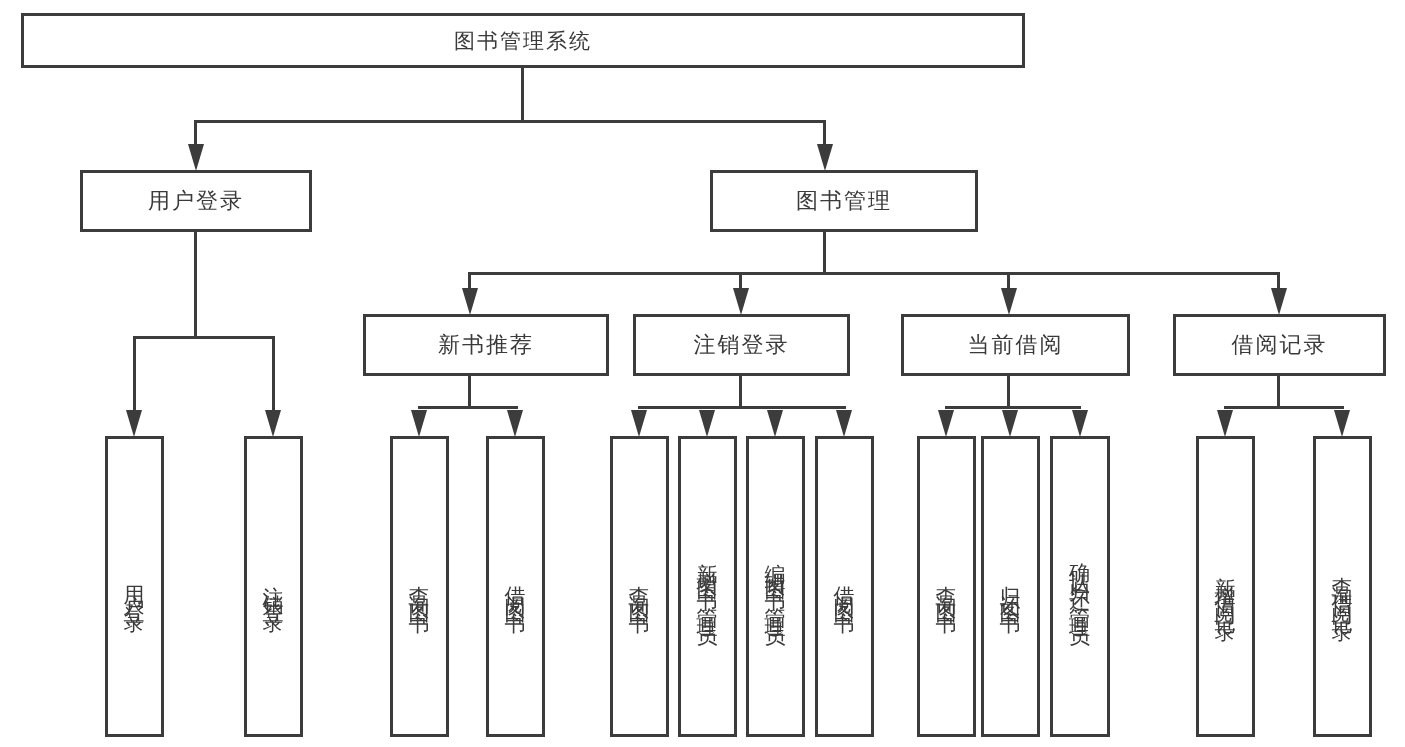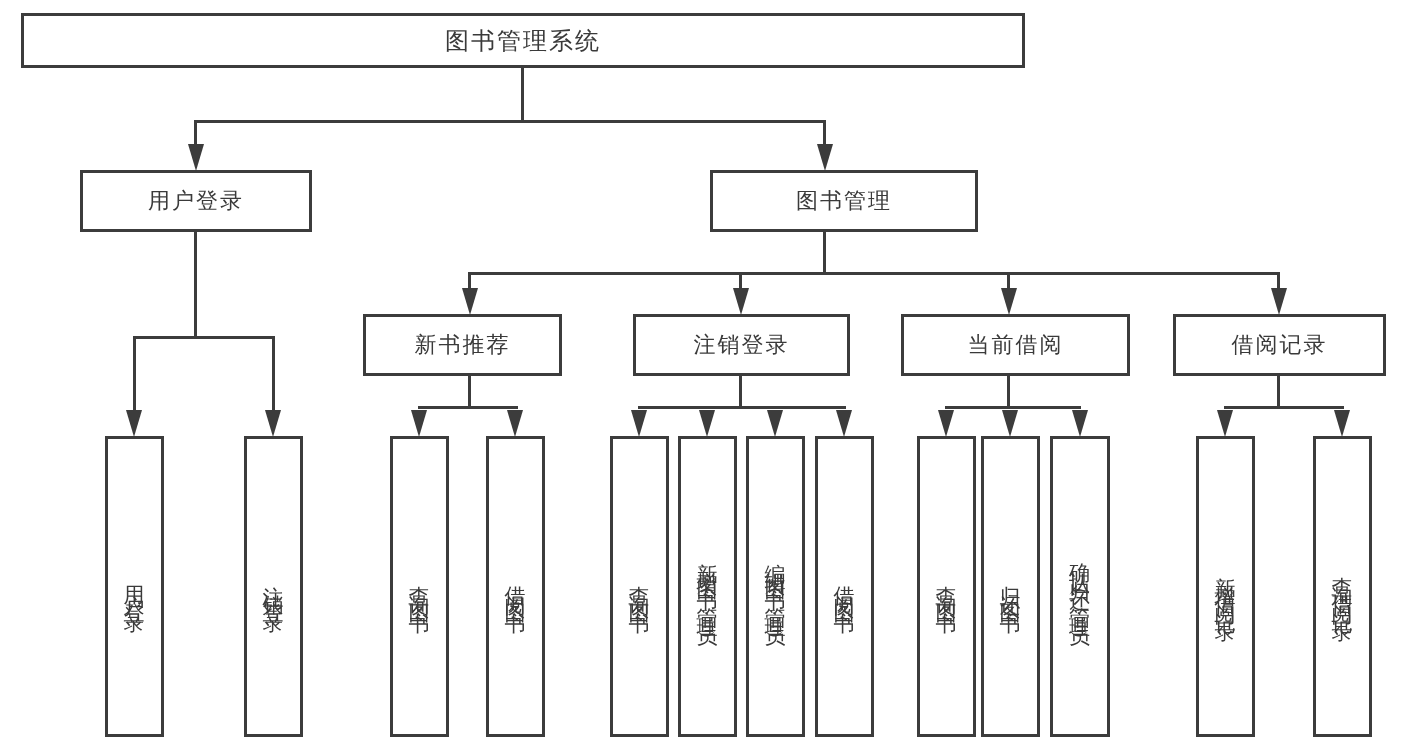--- a/index.html
+++ b/index.html
@@ -5,21 +5,21 @@
   html,body{margin:0;padding:0;background:#ffffff;}
   .stage{
     position:relative;width:1405px;height:747px;background:#ffffff;
     font-family:"Liberation Sans","DejaVu Sans",sans-serif;color:#3a3a3a;overflow:hidden;
   }
   .box{
     position:absolute;box-sizing:border-box;border:3px solid #3c3c3c;background:#ffffff;
     display:flex;align-items:center;justify-content:center;
   }
   .lbl{font-size:22px;letter-spacing:2px;white-space:nowrap;}
-  .root .lbl{font-size:24px;}
+  .root .lbl{font-size:21px;}
   .leaf .lbl{
     writing-mode:vertical-lr;text-orientation:mixed;
     font-size:21px;letter-spacing:9px;line-height:1;white-space:normal;
   }
   .v{position:absolute;width:3px;background:#3c3c3c;}
   .h{position:absolute;height:3px;background:#3c3c3c;}
   .ah{
     position:absolute;width:0;height:0;
     border-left:8px solid transparent;border-right:8px solid transparent;
     border-top:27px solid #3c3c3c;
@@ -38,21 +38,21 @@
     <span class="lbl">图书管理系统</span>
   </div>
 
   <div class="box" style="left:80px;top:170px;width:232px;height:62px">
     <span class="lbl">用户登录</span>
   </div>
   <div class="box" style="left:710px;top:170px;width:268px;height:62px">
     <span class="lbl">图书管理</span>
   </div>
 
-  <div class="box" style="left:363px;top:314px;width:199px;height:62px">
+  <div class="box" style="left:363px;top:314px;width:246px;height:62px">
     <span class="lbl">新书推荐</span>
   </div>
   <div class="box" style="left:633px;top:314px;width:217px;height:62px">
     <span class="lbl">注销登录</span>
   </div>
   <div class="box" style="left:901px;top:314px;width:229px;height:62px">
     <span class="lbl">当前借阅</span>
   </div>
   <div class="box" style="left:1173px;top:314px;width:213px;height:62px">
     <span class="lbl">借阅记录</span>

